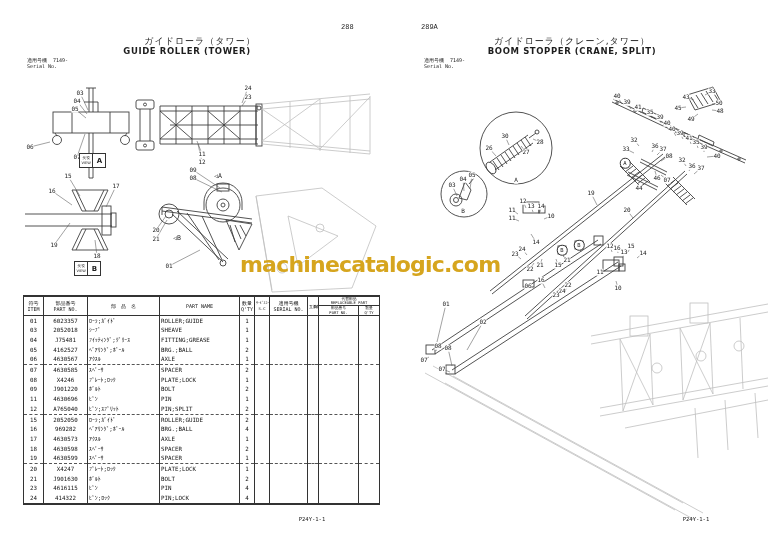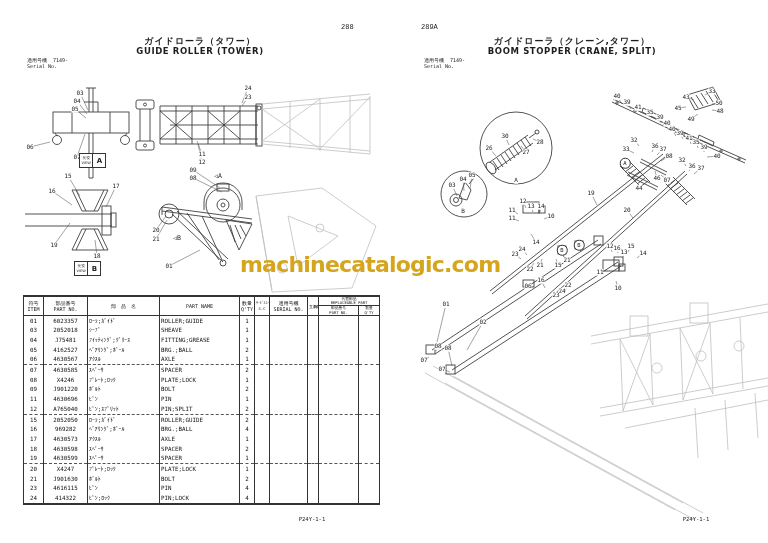--- a/index.html
+++ b/index.html
@@ -1,21 +1,21 @@
 <!DOCTYPE html>
 <html><head>
 <meta charset="utf-8">
 <style>
   html,body{margin:0;padding:0}
   body{width:768px;height:543px;position:relative;background:#fff;overflow:hidden;
        font-family:"DejaVu Sans",sans-serif;color:#1d1d1d;}
   .abs{position:absolute}
   
   .pagenum{font-size:7px;font-family:Liberation Mono, monospace;z-index:3}
-  .title-jp{font-size:9px;font-weight:bold;text-align:center;letter-spacing:1px;z-index:3}
+  .title-jp{font-size:9px;font-weight:normal;text-align:center;letter-spacing:1px;z-index:3}
   .title-en{font-size:8.5px;font-weight:bold;text-align:center;letter-spacing:.6px;z-index:3}
   .serial{font-size:5px;line-height:5.8px;z-index:3;font-family:"DejaVu Sans Mono",monospace}
   .serial .v{margin-left:6px}
   .footer{font-size:5.5px;font-family:"DejaVu Sans Mono",monospace;z-index:3}
   
   svg.diagram{position:absolute;z-index:1}
   svg.diagram .dk{stroke:#3f3f3f;fill:none;stroke-width:.9}
   svg.diagram .gh{stroke:#bfbfbf;fill:none;stroke-width:.8}
   #leaders{position:absolute;left:0;top:0;z-index:2}
   #leaders line{stroke:#555;stroke-width:.55}
@@ -47,21 +47,21 @@
   .hstack span{display:block}
   .vert{display:inline-block;width:4.5px;word-break:break-all;line-height:4.5px;font-size:4px}
 </style>
 </head>
 <body>
 
 <div class="abs pagenum" style="left:341px;top:23px">288</div>
 <div class="abs pagenum" style="left:421px;top:23px">289A</div>
 
 <div class="abs title-jp" style="left:115px;top:35px;width:170px">ガイドローラ（タワー）</div>
-<div class="abs title-en" style="left:115px;top:46px;width:170px">GUIDE ROLLER (TOWER)</div>
+<div class="abs title-en" style="left:102px;top:46px;width:170px">GUIDE ROLLER (TOWER)</div>
 <div class="abs title-jp" style="left:472px;top:35px;width:200px">ガイドローラ（クレーン,タワー）</div>
 <div class="abs title-en" style="left:472px;top:46px;width:200px">BOOM STOPPER (CRANE, SPLIT)</div>
 
 <div class="abs serial" style="left:27px;top:58px">
   <div><span>適用号機</span><span class="v">7149-</span></div>
   <div>Serial No.</div>
 </div>
 <div class="abs serial" style="left:424px;top:58px">
   <div><span>適用号機</span><span class="v">7149-</span></div>
   <div>Serial No.</div>

